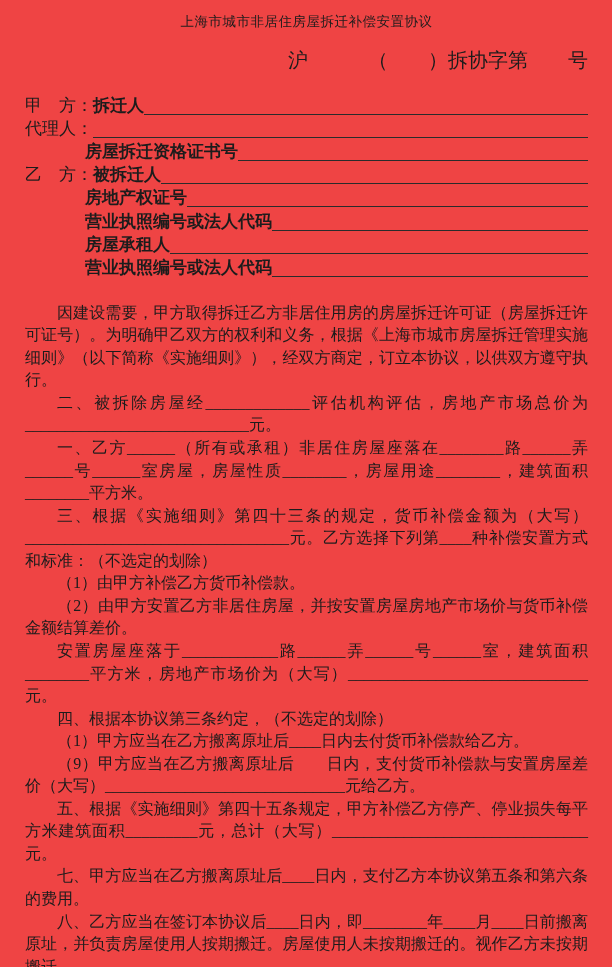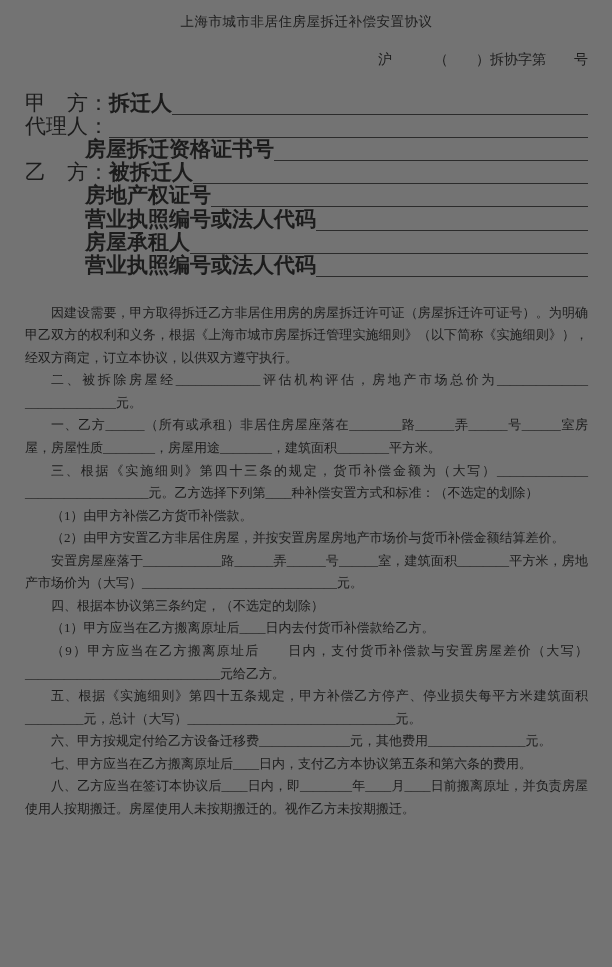--- a/index.html
+++ b/index.html
@@ -4,47 +4,47 @@
 <style>
   html, body {
     margin: 0;
     padding: 0;
     background: #ffffff;
   }
   .page {
     position: relative;
     width: 612px;
     height: 967px;
-    background: #737373;
+    background: #ef4444;
     color: #1c1c1c;
     font-family: "Liberation Serif", "DejaVu Serif", serif;
     overflow: hidden;
     box-sizing: border-box;
     padding: 10px 24px 0 25px;
   }
   .doc-title {
     margin: 0;
     padding-top: 2px;
     text-align: center;
     font-size: 13.5px;
     font-weight: normal;
     letter-spacing: 0.5px;
     line-height: 20px;
     white-space: pre;
   }
   .doc-number {
     margin-top: 19px;
     text-align: right;
-    font-size: 14px;
+    font-size: 20px;
     line-height: 18px;
     white-space: pre;
   }
   .parties {
     margin-top: 25px;
-    font-size: 21px;
+    font-size: 17px;
   }
   .party-row {
     display: flex;
     align-items: flex-end;
     height: 23.1px;
   }
   .party-label {
     flex: 0 0 60px;
     white-space: pre;
   }
@@ -56,21 +56,21 @@
     flex: 1 1 auto;
     border-bottom: 1px solid #2b2b2b;
     height: 100%;
     margin-bottom: 2px;
   }
   .clauses {
     margin-top: 23px;
   }
   .clauses p {
     margin: 0;
-    font-size: 13px;
+    font-size: 16px;
     line-height: 22.55px;
     text-align: justify;
     text-indent: 2em;
     word-break: normal;
     overflow-wrap: anywhere;
   }
 </style>
 </head>
 <body>
 
@@ -127,19 +127,18 @@
     <p>二、被拆除房屋经_____________评估机构评估，房地产市场总价为______________​______________元。</p>
     <p>一、乙方______（所有或承租）非居住房屋座落在________路______弄______号______室房屋，房屋性质________，房屋用途________，建筑面积________平方米。</p>
     <p>三、根据《实施细则》第四十三条的规定，货币补偿金额为（大写）______________​___________________元。乙方选择下列第____种补偿安置方式和标准：（不选定的划除）</p>
     <p>（1）由甲方补偿乙方货币补偿款。</p>
     <p>（2）由甲方安置乙方非居住房屋，并按安置房屋房地产市场价与货币补偿金额结算差价。</p>
     <p>安置房屋座落于____________路______弄______号______室，建筑面积________平方米，房地产市场价为（大写）______________​________________元。</p>
     <p>四、根据本协议第三条约定，（不选定的划除）</p>
     <p>（1）甲方应当在乙方搬离原址后____日内去付货币补偿款给乙方。</p>
     <p>（9）甲方应当在乙方搬离原址后　　日内，支付货币补偿款与安置房屋差价（大写）​______________________________元给乙方。</p>
     <p>五、根据《实施细则》第四十五条规定，甲方补偿乙方停产、停业损失每平方米建筑面积_________元，总计（大写）________________​________________元。</p>
-    <p>六、甲方按规定付给乙方设备迁移费______________元，其他费用_______________元。</p>
     <p>七、甲方应当在乙方搬离原址后____日内，支付乙方本协议第五条和第六条的费用。</p>
     <p>八、乙方应当在签订本协议后____日内，即________年____月____日前搬离原址，并负责房屋使用人按期搬迁。房屋使用人未按期搬迁的。视作乙方未按期搬迁。</p>
 
   </div>
 
 </div>
 
 </body></html>

